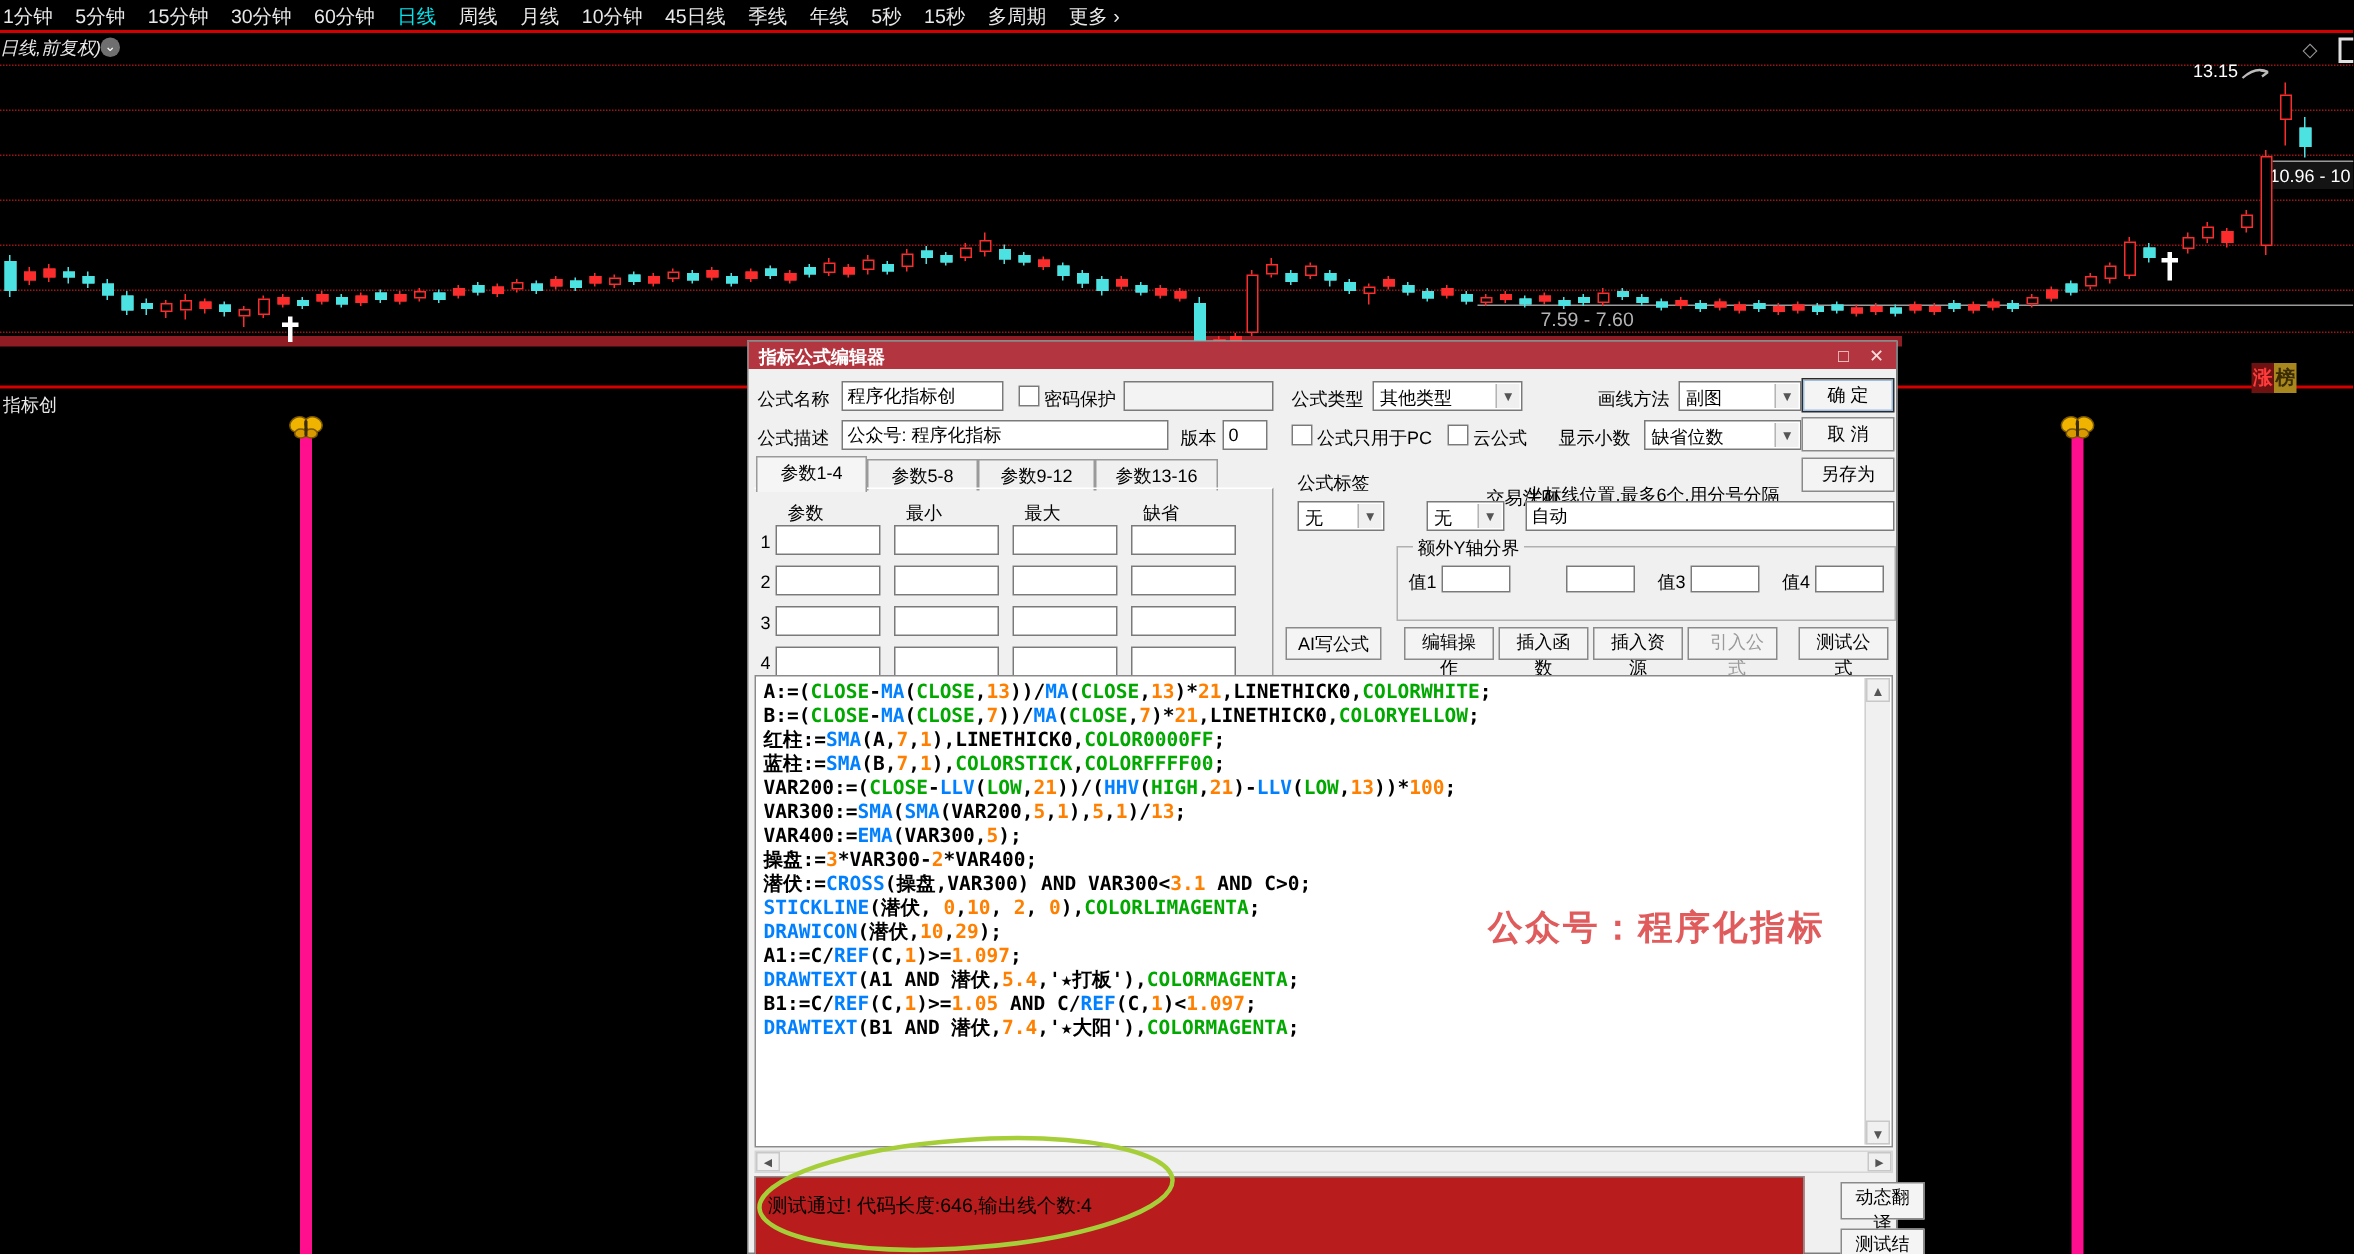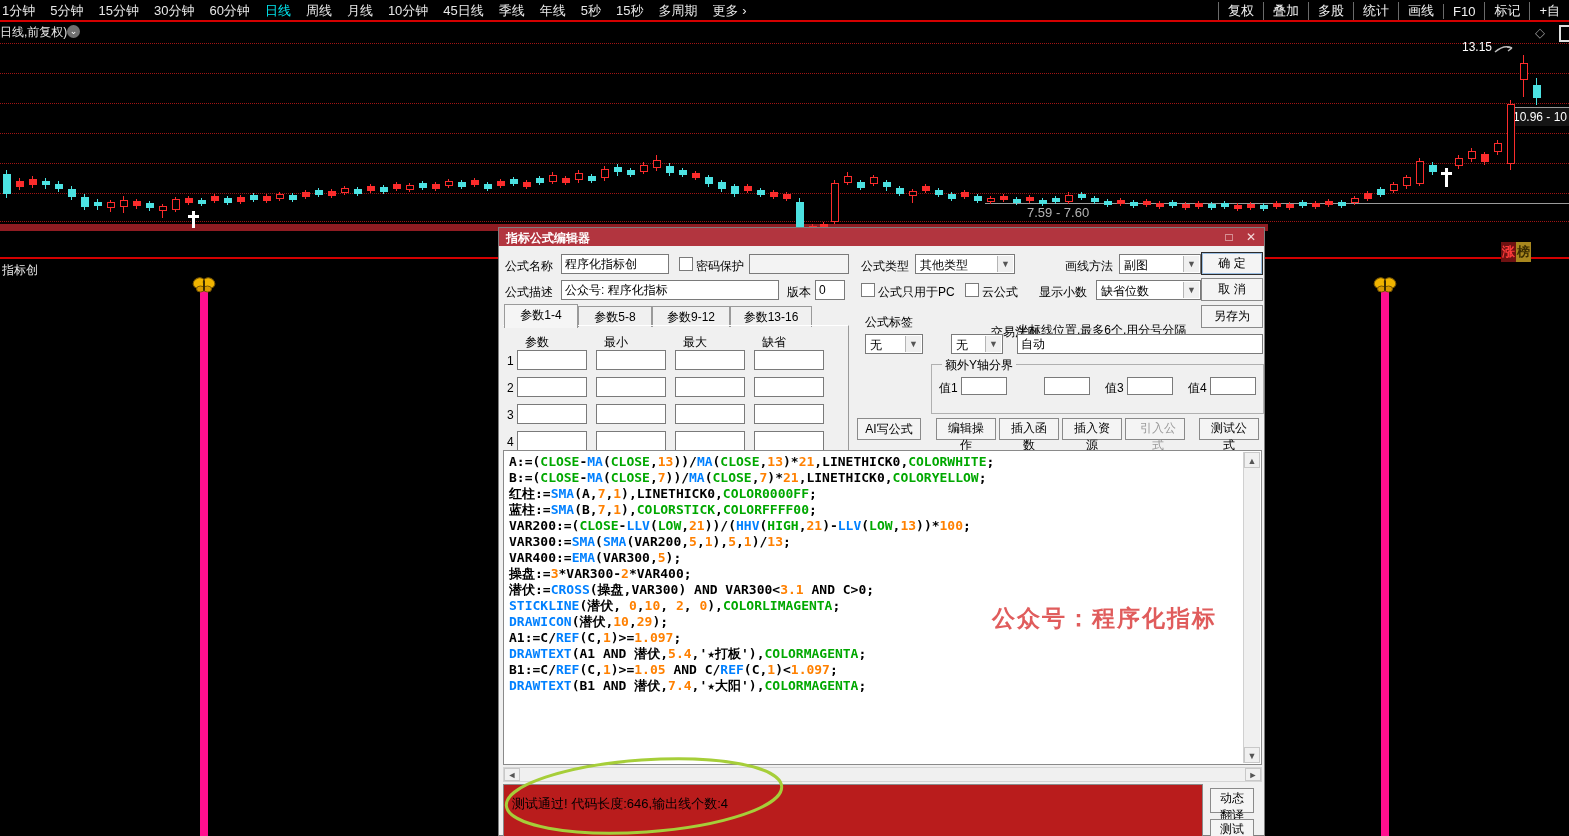--- a/index.html
+++ b/index.html
@@ -7,21 +7,21 @@
           font-family:"Liberation Sans","DejaVu Sans",sans-serif;}
   
   .topbar{position:absolute;left:0;top:0;width:1569px;height:20px;background:#000;}
   .menu-left{position:absolute;left:2px;top:2px;display:flex;gap:15px;white-space:nowrap;}
   .menu-left span{color:#e8e8e8;font-size:13px;cursor:default;}
   .menu-left span.active{color:#00e5ee;}
   .menu-right{position:absolute;right:0;top:2px;display:flex;white-space:nowrap;align-items:center;}
   .menu-right span.mr{color:#f0f0f0;font-size:13px;padding:0 9px;border-left:1px solid #6a6a6a;}
   .topline{position:absolute;left:0;top:20px;width:1569px;height:2px;background:#d40000;}
   .subrow{position:absolute;left:0;top:22px;width:1569px;height:18px;background:#000;}
-  .subrow .txt{position:absolute;left:0;top:2px;color:#e8e8e8;font-size:12px;}
+  .subrow .txt{position:absolute;left:0;top:2px;color:#e8e8e8;font-size:12px;font-style:italic;}
   .circle-ico{position:absolute;left:67px;top:3px;width:13px;height:13px;border-radius:50%;
               background:#6f6f6f;color:#fff;font-size:9px;line-height:12px;text-align:center;}
   .diamond-ico{position:absolute;left:1535px;top:3px;color:#9a9a9a;font-size:13px;}
   .part-rect{position:absolute;left:1559px;top:3px;width:14px;height:13px;border:2px solid #e0e0e0;}
   
   .chart{position:absolute;left:0;top:40px;width:1569px;height:796px;}
   .gline{position:absolute;left:0;width:1569px;height:0;border-top:1px dotted #a01414;}
   .candle{position:absolute;}
   .wick{position:absolute;width:1px;}
   .body{position:absolute;width:8px;box-sizing:border-box;}
@@ -79,21 +79,21 @@
   .vscroll{position:absolute;right:1px;top:1px;width:16px;height:311px;background:#f0f0f0;
            border-left:1px solid #d0d0d0;}
   .sarrow{position:absolute;left:0;width:16px;height:16px;color:#555;font-size:9px;
           text-align:center;line-height:16px;background:#f0f0f0;border:1px solid #c8c8c8;box-sizing:border-box;}
   .hscroll{position:absolute;left:4px;top:539px;width:759px;height:15px;background:#f0f0f0;
            border:1px solid #d5d5d5;box-sizing:border-box;}
   .statusbox{position:absolute;left:4px;top:556px;width:700px;height:53px;background:#b91c1c;
              border:1px solid #8a8a8a;box-sizing:border-box;}
   .statusbox .st{position:absolute;left:8px;top:10px;font-size:13px;color:#000;}
   .ellipse-svg{position:absolute;left:0px;top:528px;pointer-events:none;z-index:9;}
-  .sidebtn{position:absolute;left:711px;width:44px;height:25px;}
+  .sidebtn{position:absolute;left:728px;width:56px;height:25px;}
 </style>
 </head>
 <body>
 
 <div class="screen">
 
   <div class="topbar">
     <div class="menu-left" id="menu-left">
         <span>1分钟</span>
         <span>5分钟</span>
@@ -104,30 +104,20 @@
         <span>周线</span>
         <span>月线</span>
         <span>10分钟</span>
         <span>45日线</span>
         <span>季线</span>
         <span>年线</span>
         <span>5秒</span>
         <span>15秒</span>
         <span>多周期</span>
         <span>更多 ›</span>
-      </div>
-    <div class="menu-right" id="menu-right">
-        <span class="mr">复权</span>
-        <span class="mr">叠加</span>
-        <span class="mr">多股</span>
-        <span class="mr">统计</span>
-        <span class="mr">画线</span>
-        <span class="mr">F10</span>
-        <span class="mr">标记</span>
-        <span class="mr">+自</span>
       </div>
   </div>
   <div class="topline"></div>
   <div class="subrow">
     <span class="txt">日线,前复权)</span>
     <span class="circle-ico">⌄</span>
     <span class="diamond-ico">◇</span>
     <span class="part-rect"></span>
   </div>
 

